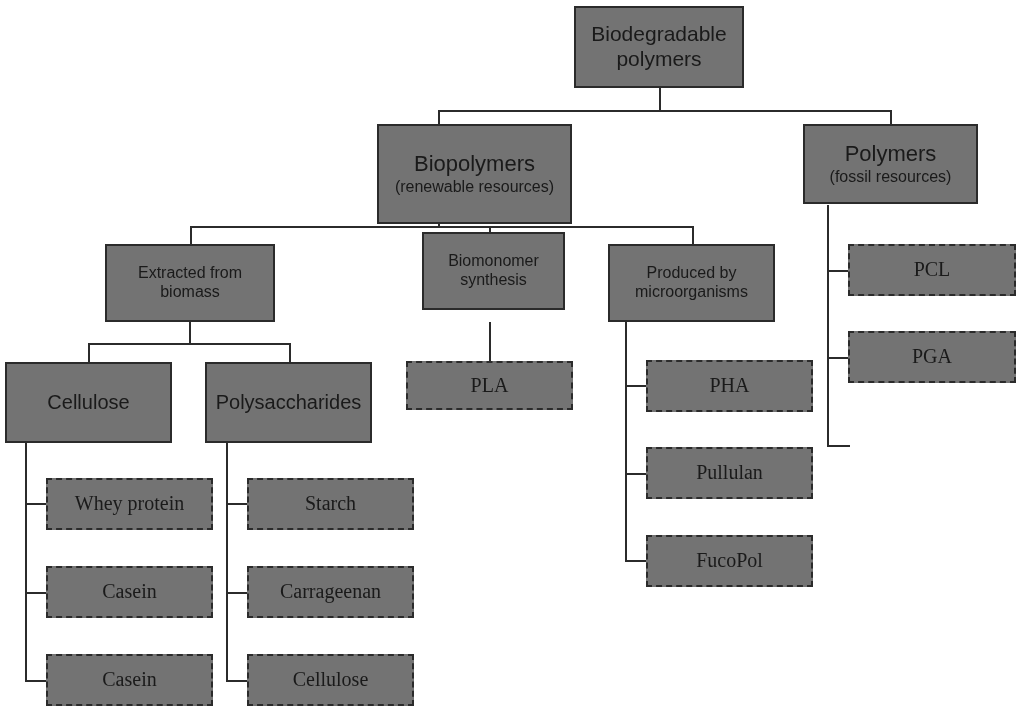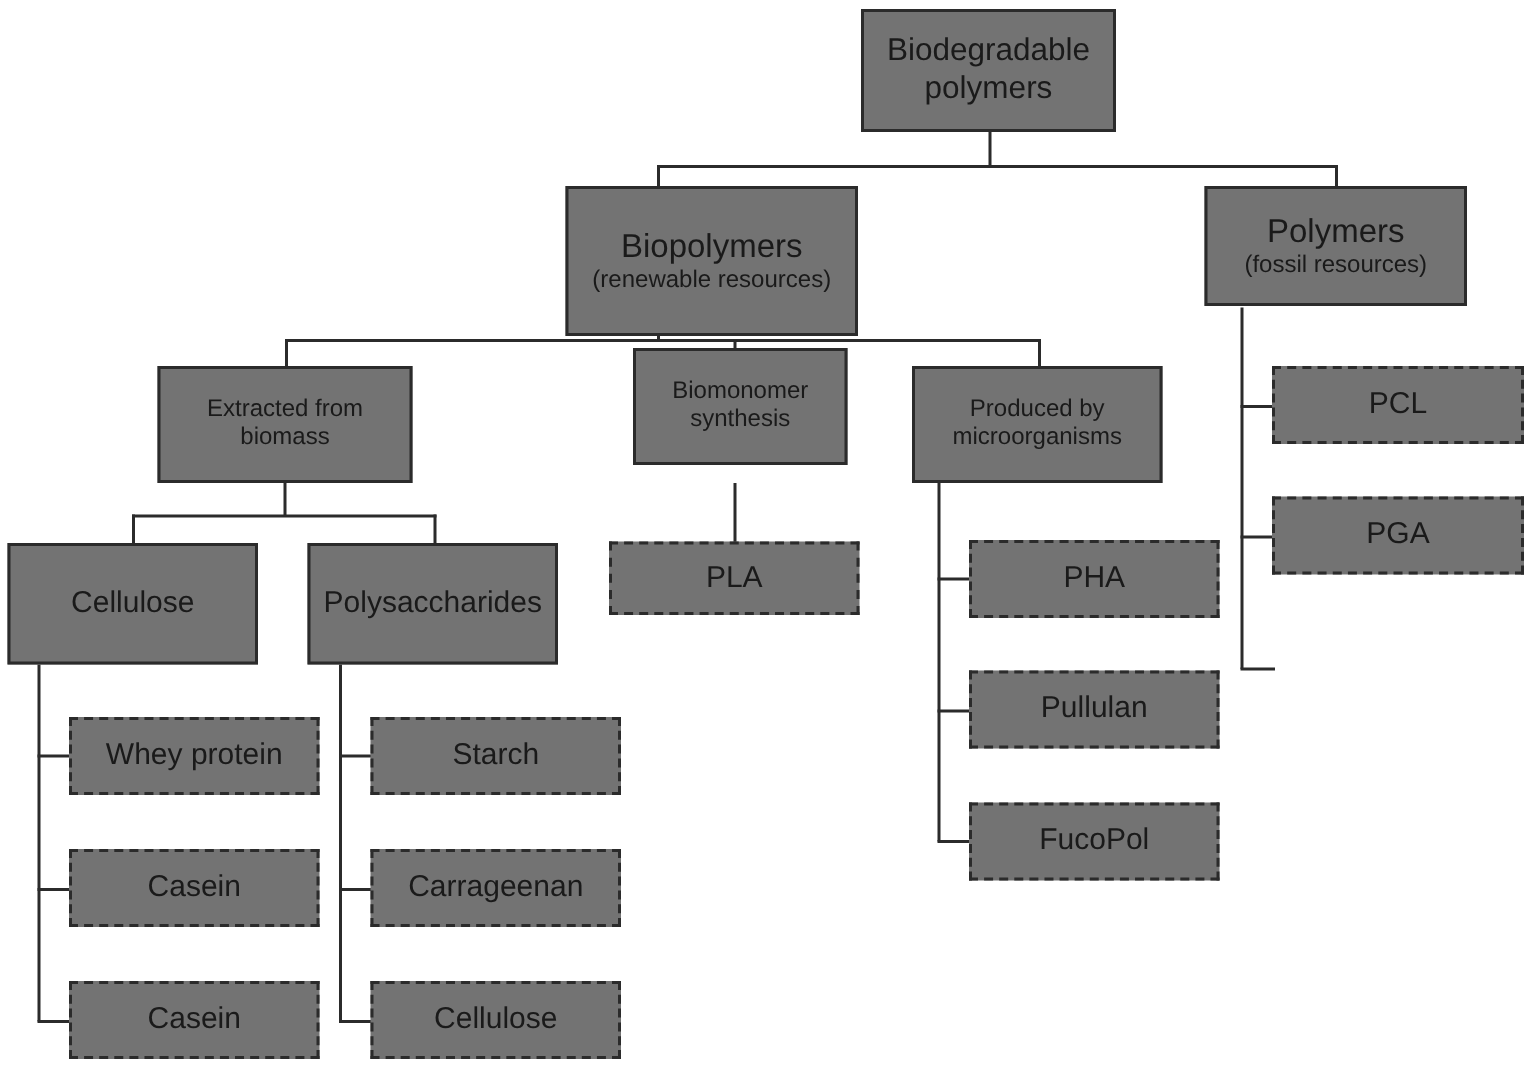--- a/index.html
+++ b/index.html
@@ -40,21 +40,21 @@
     white-space: pre-line;
   }
   .node .sub {
     line-height: 1.18;
     margin-top: 1px;
   }
   .t-root .label { font-size: 21px; }
   .t-l2 .label  { font-size: 22px; }
   .t-l2 .sub    { font-size: 16px; }
   .t-l3 .label  { font-size: 16px; }
-  .t-leaf .label { font-size: 20px; }
+  .t-leaf .label { font-size: 20px; font-family: Liberation Serif, serif; }
   .t-cat .label { font-size: 20px; }
 
   .line {
     position: absolute;
     background: #2b2b2b;
     z-index: 1;
   }
   .line.h { height: 2px; }
   .line.v { width: 2px; }
 </style>

